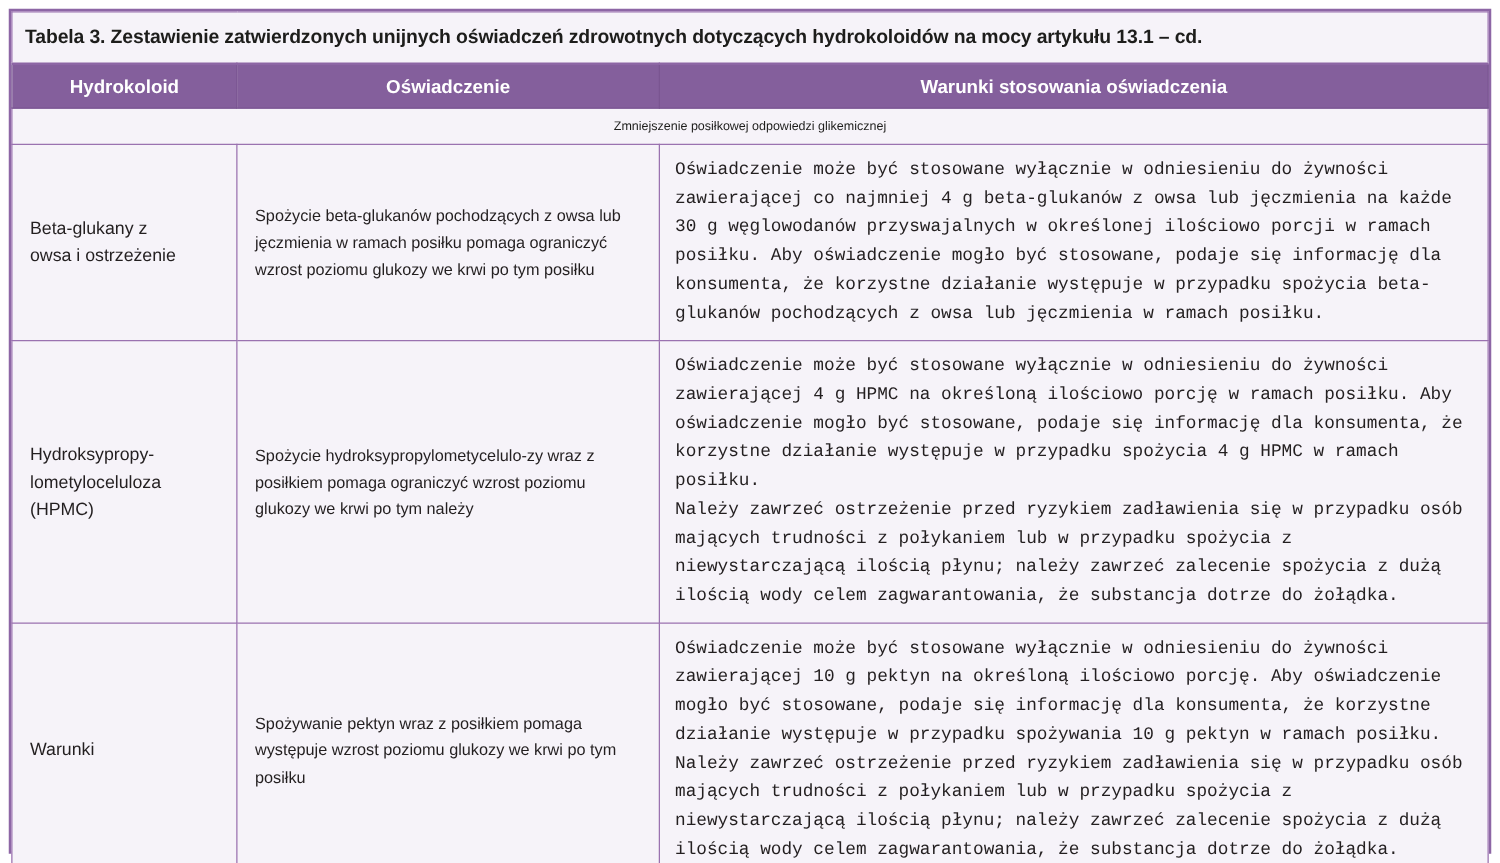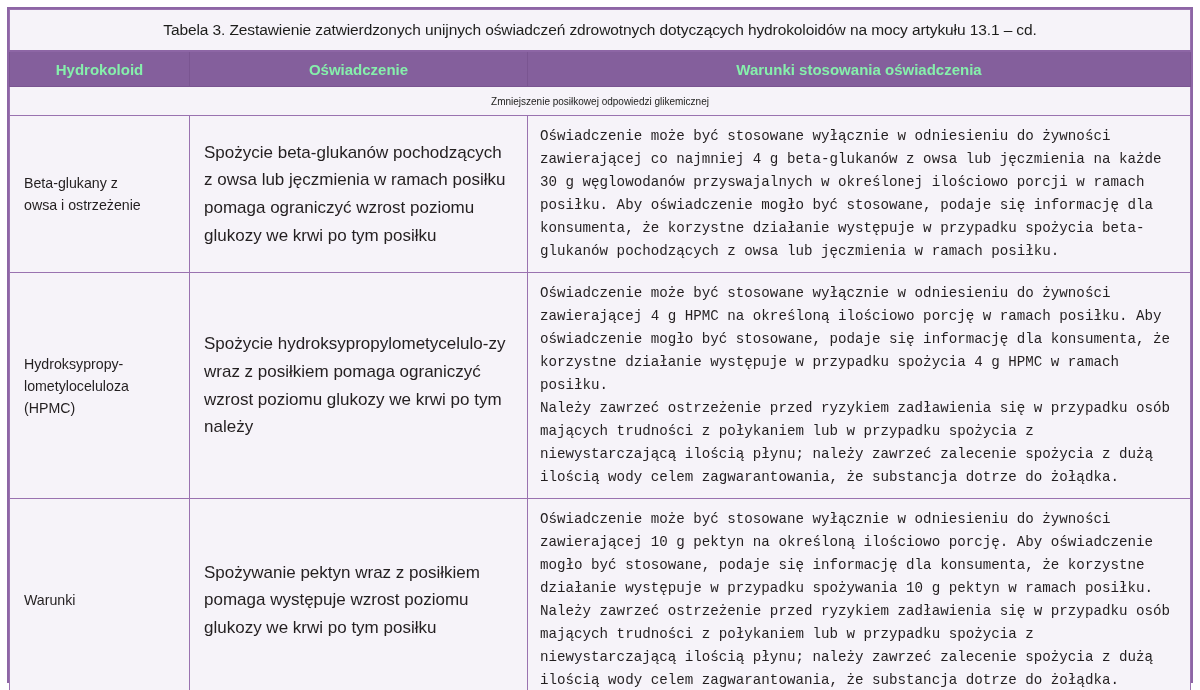--- a/index.html
+++ b/index.html
@@ -37,35 +37,35 @@
   table.claims td {
     border: 1px solid #9a72b0;
     background: #f6f3f9;
     vertical-align: middle;
     padding: 0;
   }
 
   
   .title-cell {
     height: 40px;
-    text-align: center;
-    font-weight: normal;
+    text-align: left;
+    font-weight: bold;
     font-size: 15.5px;
     letter-spacing: -0.1px;
     color: #1d1d1b;
     background: #f6f3f9 !important;
     border-bottom: 2px solid #8d66a5 !important;
     padding: 0 10px !important;
   }
 
   
   .col-head {
     height: 34px;
     background: #845f9c !important;
-    color: #86efac;
+    color: #ffffff;
     font-weight: bold;
     font-size: 15px;
     text-align: center;
     border-color: #7a5591 !important;
   }
 
   
   .section-cell {
     height: 28px;
     text-align: center;
@@ -77,21 +77,21 @@
   
   td.c1 {
     padding: 10px 12px 10px 14px !important;
     font-size: 14.2px;
     line-height: 1.55;
     vertical-align: middle;
     text-align: left;
   }
   td.c2 {
     padding: 10px 14px !important;
-    font-size: 17px;
+    font-size: 13px;
     line-height: 1.62;
     vertical-align: middle;
     text-align: left;
   }
   td.c3 {
     padding: 9px 12px 9px 12px !important;
     font-size: 14.2px;
     line-height: 1.62;
     vertical-align: top;
     text-align: left;

